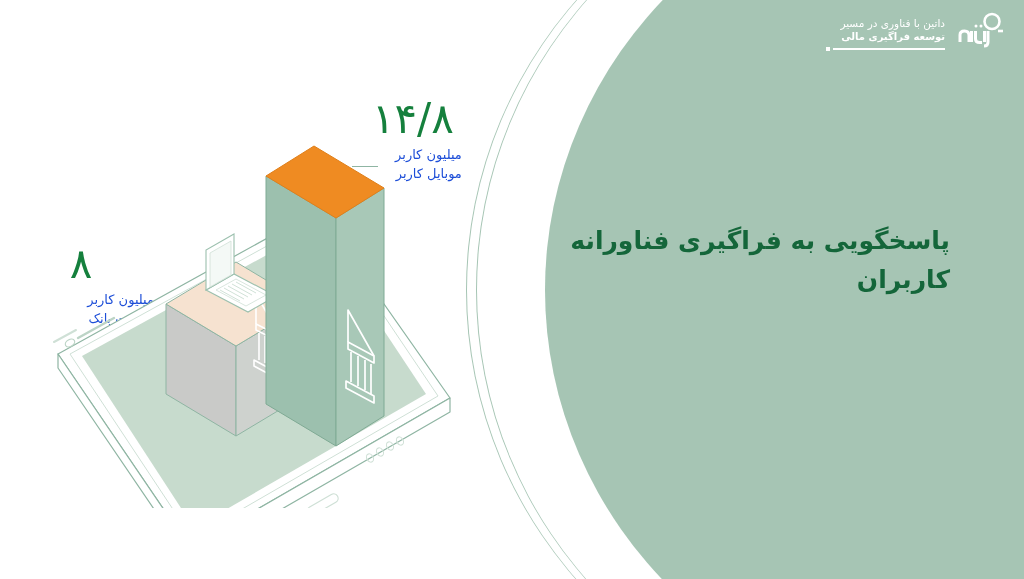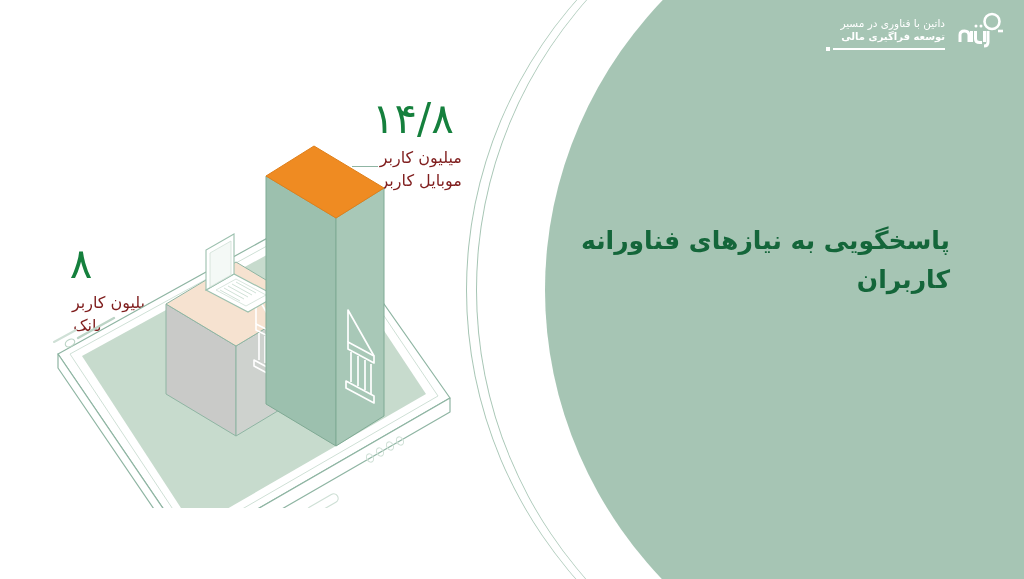--- a/index.html
+++ b/index.html
@@ -113,22 +113,22 @@
   
   .callout { position: absolute; direction: rtl; text-align: right; }
   .callout .big-num {
     color: #15803d;
     font-size: 42px;
     line-height: 1;
     font-weight: normal;
     letter-spacing: 1px;
   }
   .callout .cap {
-    color: #7f1d1d;
-    font-size: 16px;
+    color: #1d4ed8;
+    font-size: 13px;
     line-height: 1.45;
     margin-top: 6px;
     white-space: nowrap;
   }
   .callout .lead {
     position: absolute;
     height: 1px;
     background: #8fb5a3;
   }
 
@@ -166,21 +166,21 @@
         <path d="M44 19 L49 19" stroke="#ffffff" stroke-width="2.6"></path>
       </svg>
     </div>
     <div class="brand-tag">
       <div class="l1">داتین با فناوری در مسیر</div>
       <div class="l2">توسعه فراگیری مالی</div>
       <div class="brand-rule"></div>
     </div>
   </div>
 
-  <div class="headline">پاسخگویی به نیازهای فناورانه کاربران</div>
+  <div class="headline">پاسخگویی به فراگیری فناورانه کاربران</div>
 
   <div class="callout" id="callout-mobile">
     <div class="big-num">۱۴/۸</div>
     <div class="cap">میلیون کاربر</div>
     <div class="cap" style="margin-top:0">موبایل کاربر</div>
     <div class="lead"></div>
   </div>
 
   <div class="callout" id="callout-internet">
     <div class="big-num">۸</div>

